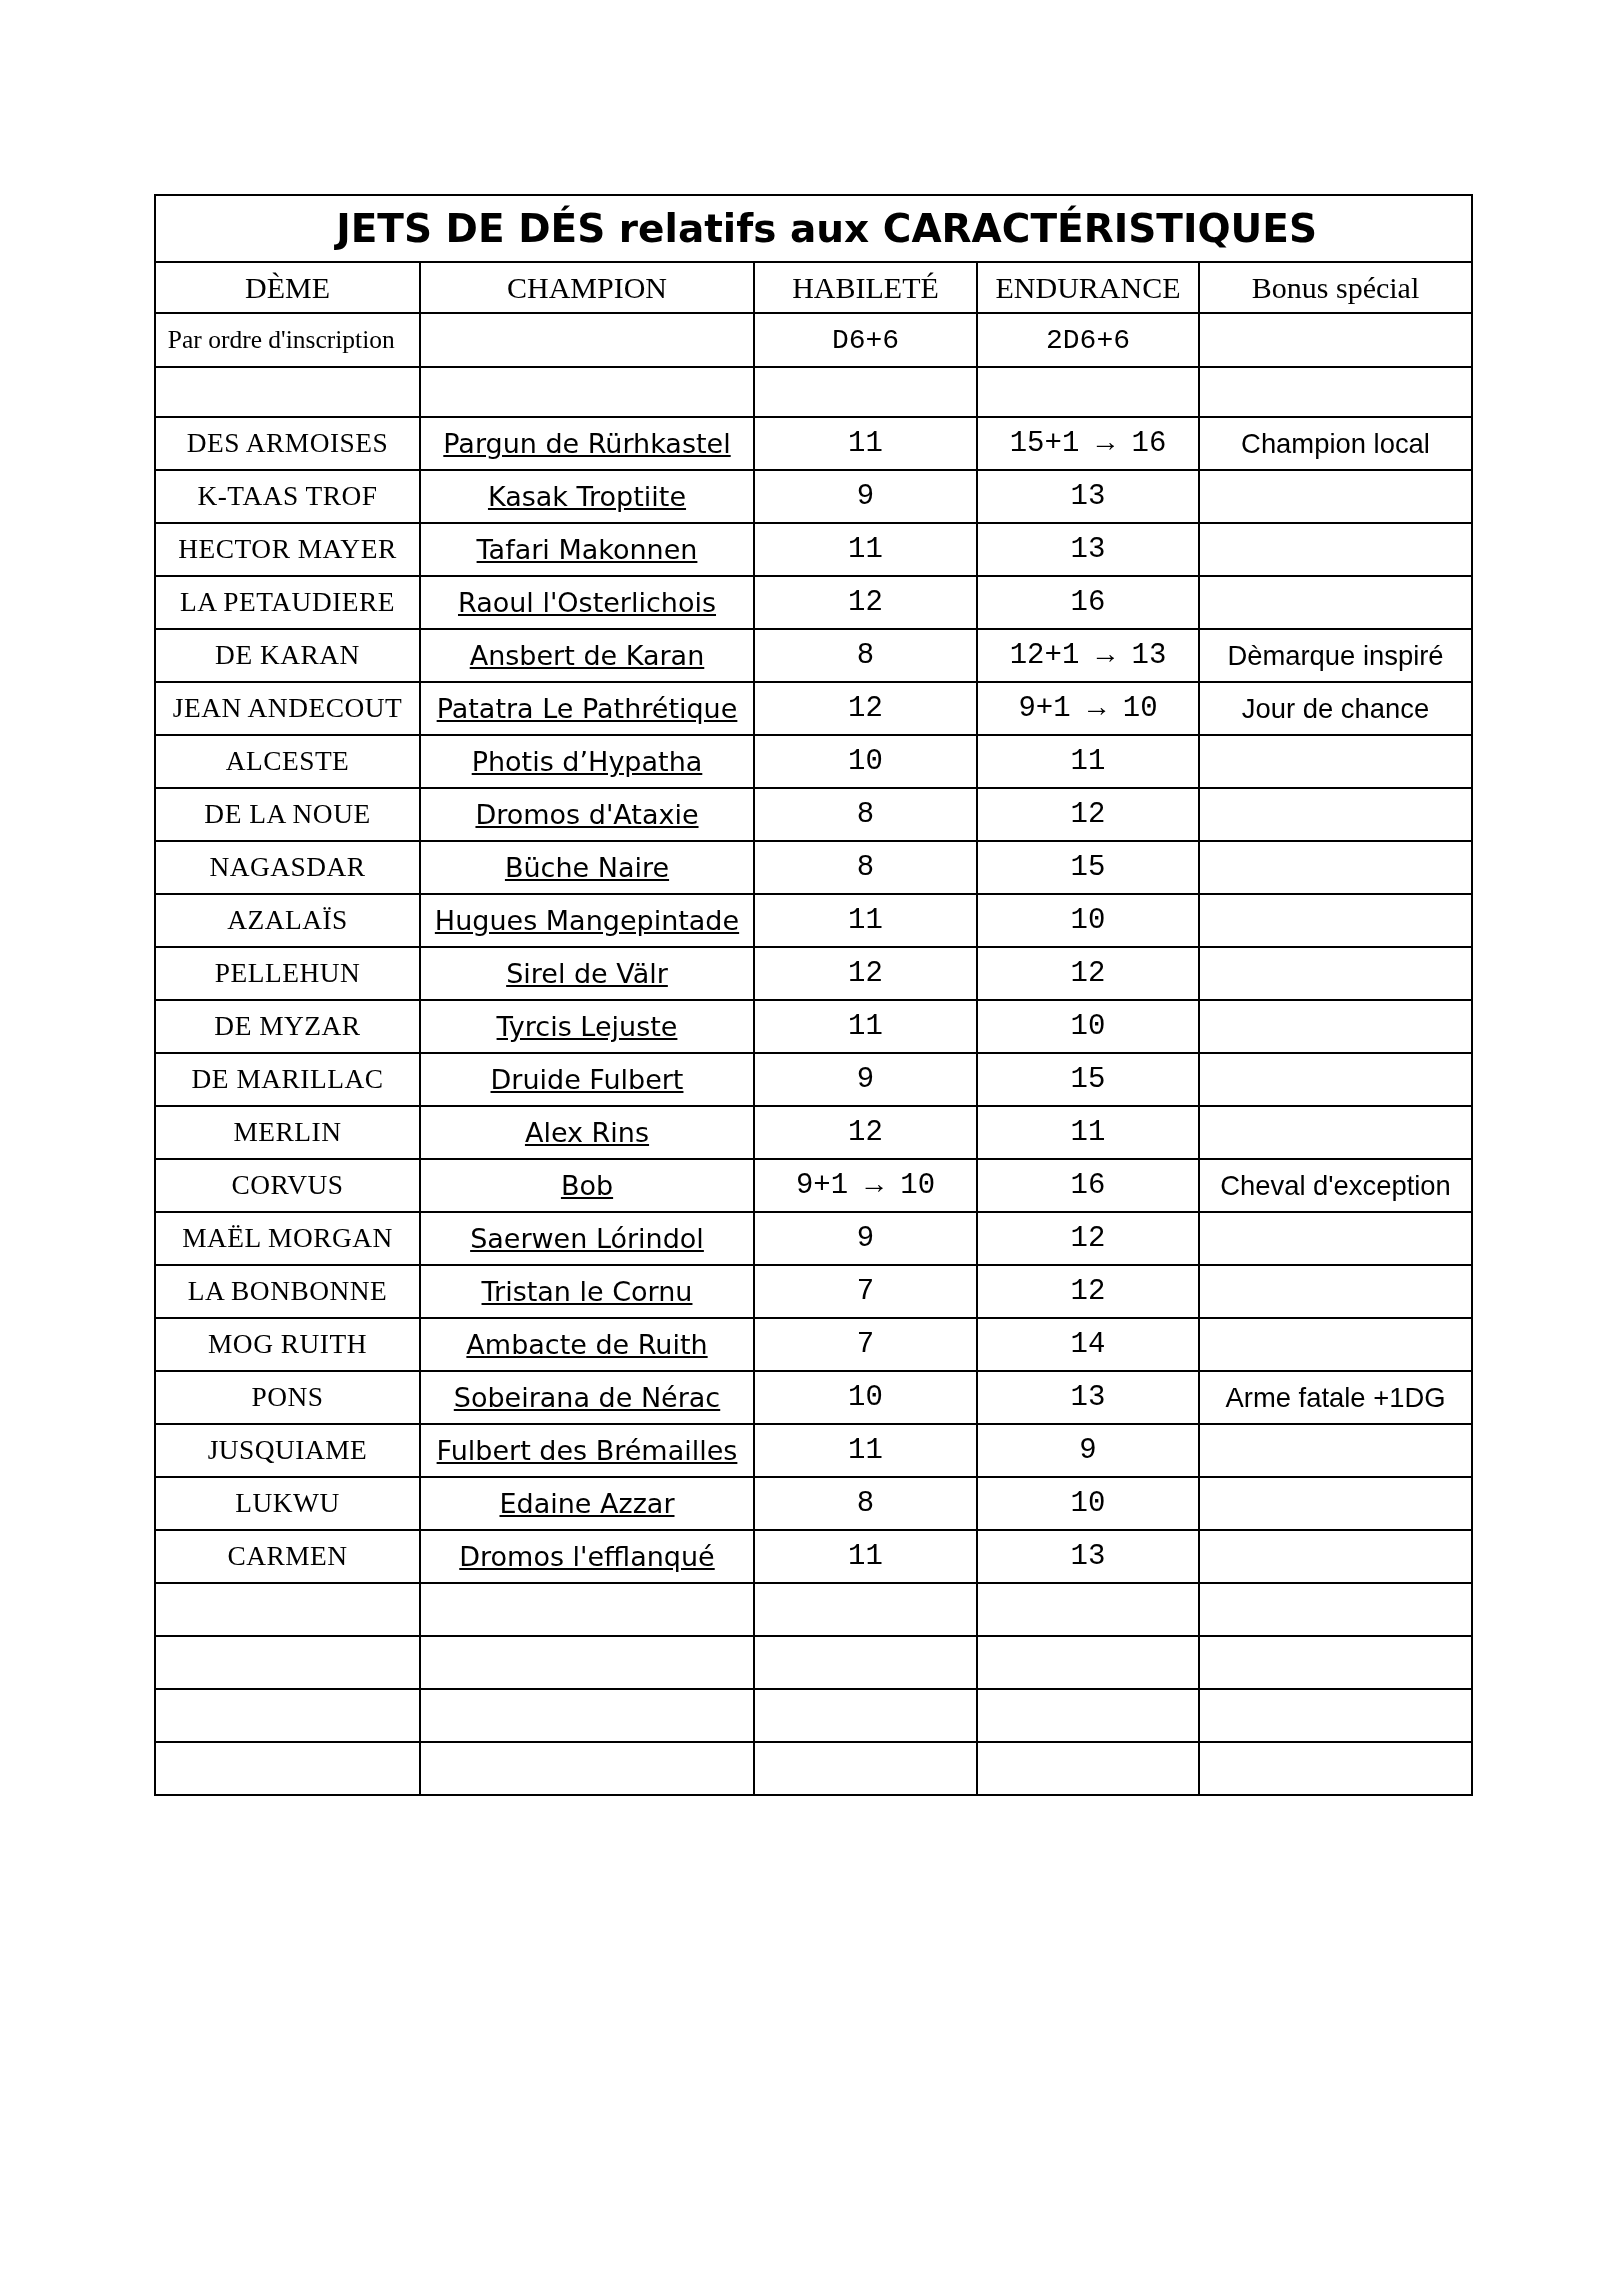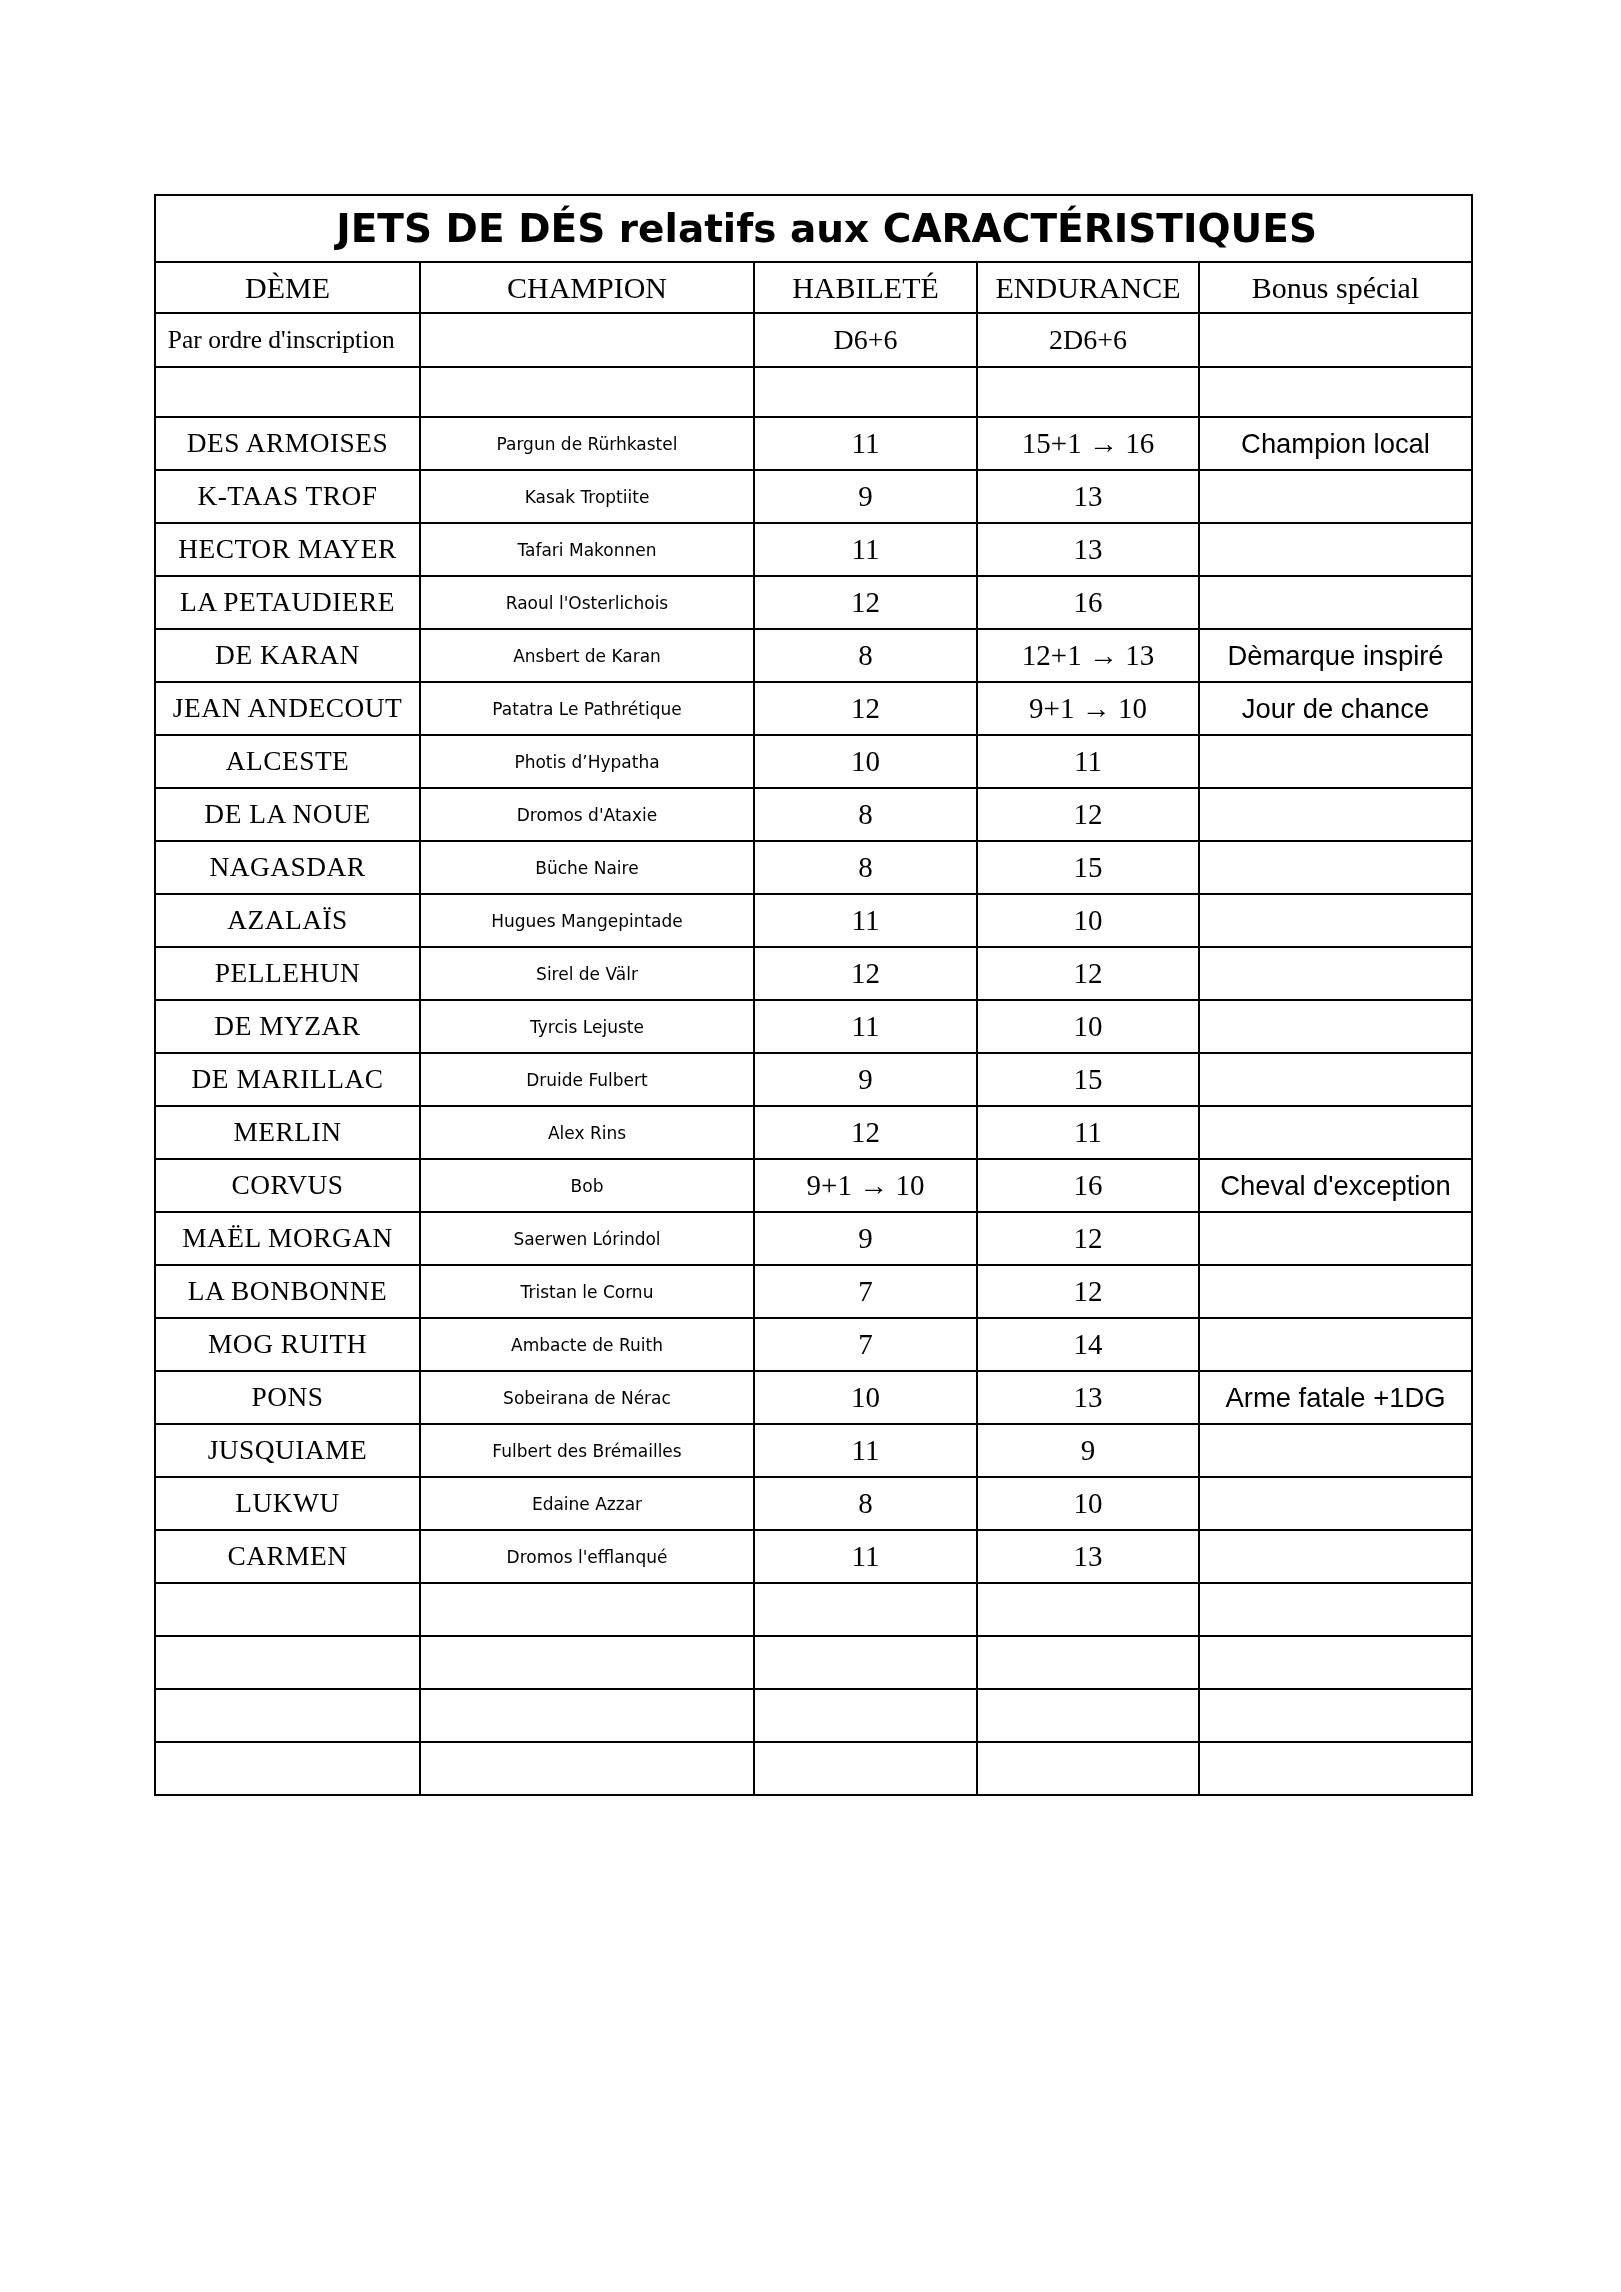--- a/index.html
+++ b/index.html
@@ -65,24 +65,25 @@
   tr.blank-row td { height: 51px; }
 
   td.c-deme {
     font-family: "Liberation Serif", serif;
     font-size: 27.4px;
     letter-spacing: 0.5px;
     margin-left: 17px;
   }
   td.c-champion {
     font-family: "DejaVu Sans", sans-serif;
-    font-size: 17px;
+    font-size: 27px;
+    text-decoration: underline;
   }
   td.c-num {
-    font-family: Liberation Serif, serif;
+    font-family: Liberation Mono, monospace;
     font-size: 29px;
   }
   td.c-bonus {
     font-family: Liberation Sans, sans-serif;
     font-size: 27.4px;
   }
 </style>
 </head>
 <body>
 

